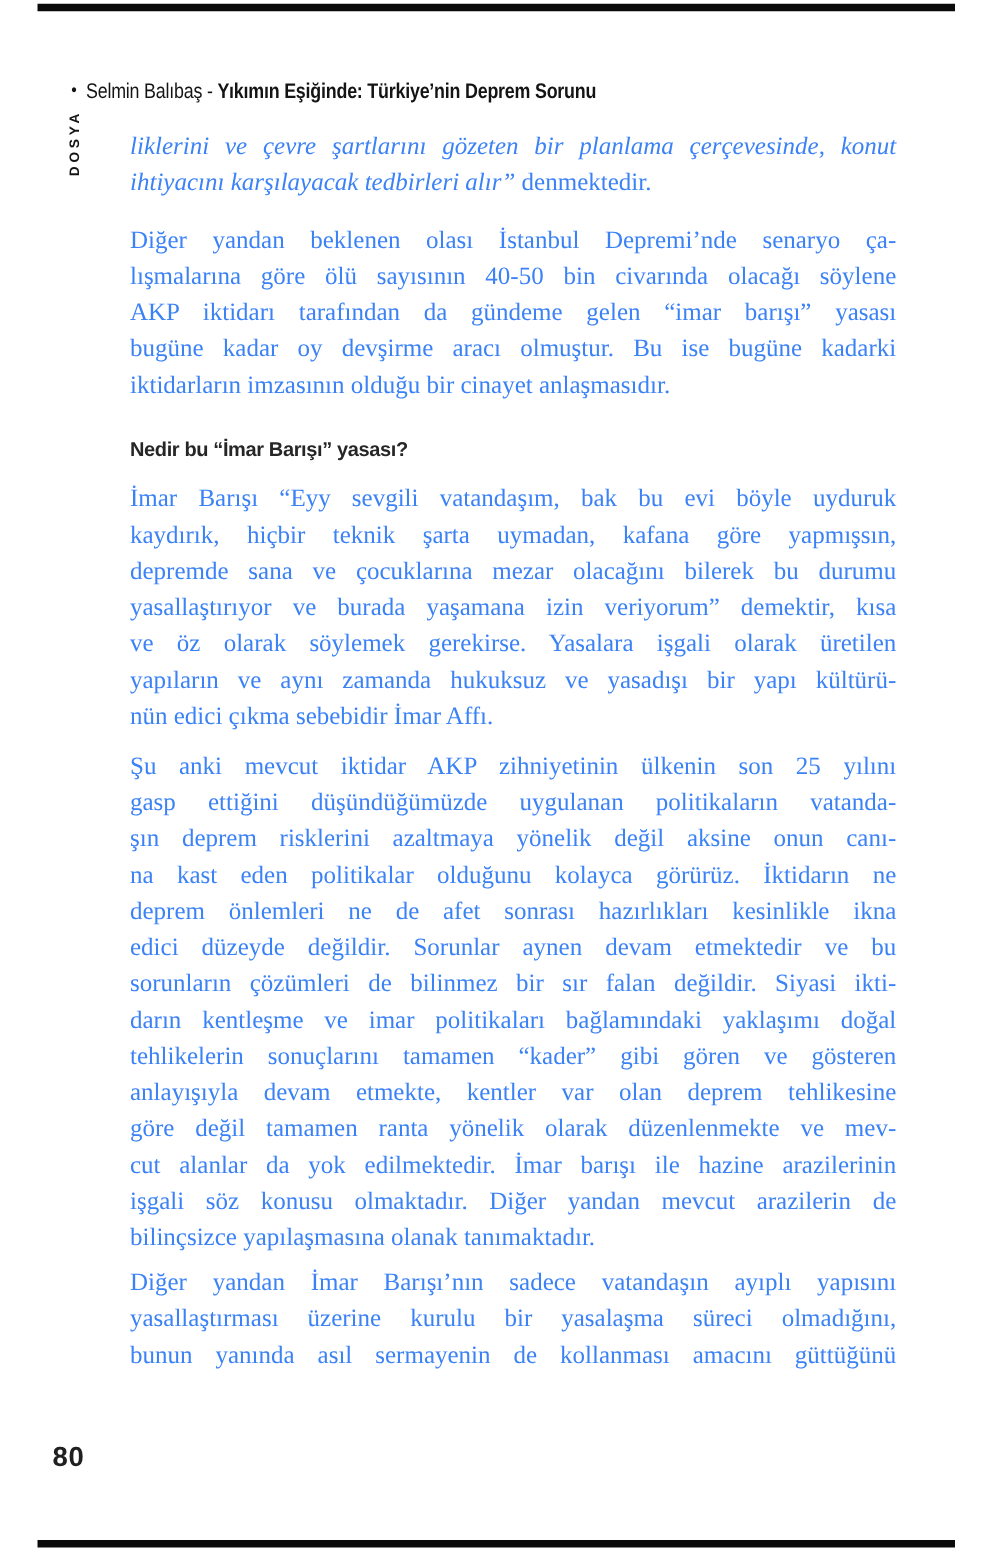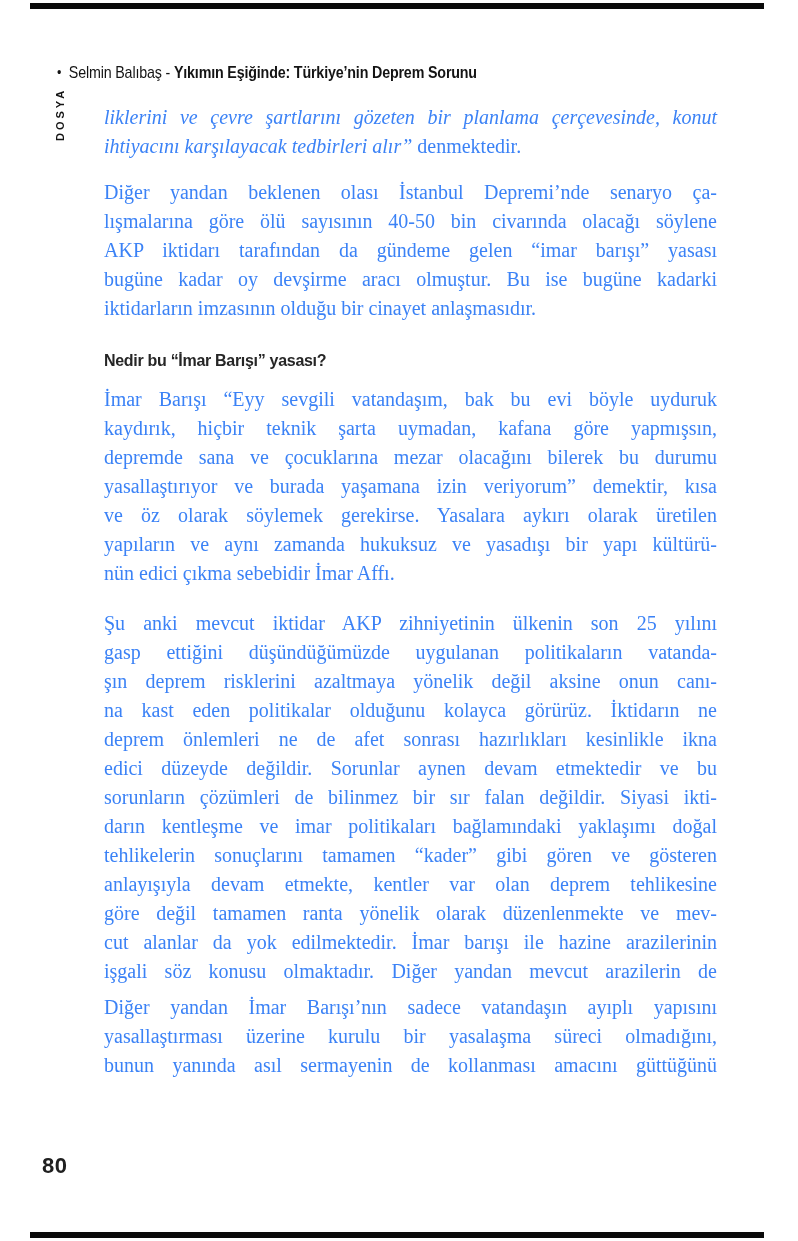--- a/index.html
+++ b/index.html
@@ -32,21 +32,21 @@
   .para{margin:0;}
   .ln{font-size:20px;line-height:29px;white-space:normal;color:#3b82f6;}
   .ln.j{text-align:justify;text-align-last:justify;}
   .ln.l{text-align:left;}
   .ital{font-style:italic;}
   .roman{font-style:normal;}
 
   .p1{margin-top:103px;}
   .p2{margin-top:17px;}
   .p3{margin-top:7px;}
-  .p4{margin-top:21px;}
+  .p4{margin-top:11px;}
   .p5{margin-top:7px;}
 
   .section-heading{margin:21px 0 0 0;height:34px;line-height:34px;
     font-family:"Liberation Sans", sans-serif;font-weight:700;font-size:16px;
     color:#262626;letter-spacing:-0.3px;}
 
   .pagenum{position:absolute;left:42px;top:1153px;
     font-family:"Liberation Sans", sans-serif;font-weight:600;font-size:22px;
     color:#202020;letter-spacing:0.5px;}
 </style>
@@ -79,39 +79,40 @@
       <div class="ln l">iktidarların imzasının olduğu bir cinayet anlaşmasıdır.</div>
     </div>
 
     <h2 class="section-heading">Nedir bu “İmar Barışı” yasası?</h2>
 
     <div class="para p3">
       <div class="ln j">İmar Barışı “Eyy sevgili vatandaşım, bak bu evi böyle uyduruk</div>
       <div class="ln j">kaydırık, hiçbir teknik şarta uymadan, kafana göre yapmışsın,</div>
       <div class="ln j">depremde sana ve çocuklarına mezar olacağını bilerek bu durumu</div>
       <div class="ln j">yasallaştırıyor ve burada yaşamana izin veriyorum” demektir, kısa</div>
-      <div class="ln j">ve öz olarak söylemek gerekirse. Yasalara aykırı olarak üretilen</div>
+      <div class="ln j">ve öz olarak söylemek gerekirse. Yasalara işgali olarak üretilen</div>
       <div class="ln j">yapıların ve aynı zamanda hukuksuz ve yasadışı bir yapı kültürü-</div>
       <div class="ln l">nün edici çıkma sebebidir İmar Affı.</div>
     </div>
 
     <div class="para p4">
       <div class="ln j">Şu anki mevcut iktidar AKP zihniyetinin ülkenin son 25 yılını</div>
       <div class="ln j">gasp ettiğini düşündüğümüzde uygulanan politikaların vatanda-</div>
       <div class="ln j">şın deprem risklerini azaltmaya yönelik değil aksine onun canı-</div>
       <div class="ln j">na kast eden politikalar olduğunu kolayca görürüz. İktidarın ne</div>
       <div class="ln j">deprem önlemleri ne de afet sonrası hazırlıkları kesinlikle ikna</div>
       <div class="ln j">edici düzeyde değildir. Sorunlar aynen devam etmektedir ve bu</div>
       <div class="ln j">sorunların çözümleri de bilinmez bir sır falan değildir. Siyasi ikti-</div>
       <div class="ln j">darın kentleşme ve imar politikaları bağlamındaki yaklaşımı doğal</div>
       <div class="ln j">tehlikelerin sonuçlarını tamamen “kader” gibi gören ve gösteren</div>
       <div class="ln j">anlayışıyla devam etmekte, kentler var olan deprem tehlikesine</div>
       <div class="ln j">göre değil tamamen ranta yönelik olarak düzenlenmekte ve mev-</div>
       <div class="ln j">cut alanlar da yok edilmektedir. İmar barışı ile hazine arazilerinin</div>
       <div class="ln j">işgali söz konusu olmaktadır. Diğer yandan mevcut arazilerin de</div>
+      <div class="ln l">bilinçsizce yapılaşmasına olanak tanımaktadır.</div>
     </div>
 
     <div class="para p5">
       <div class="ln j">Diğer yandan İmar Barışı’nın sadece vatandaşın ayıplı yapısını</div>
       <div class="ln j">yasallaştırması üzerine kurulu bir yasalaşma süreci olmadığını,</div>
       <div class="ln j">bunun yanında asıl sermayenin de kollanması amacını güttüğünü</div>
     </div>
 
   </div>
 

